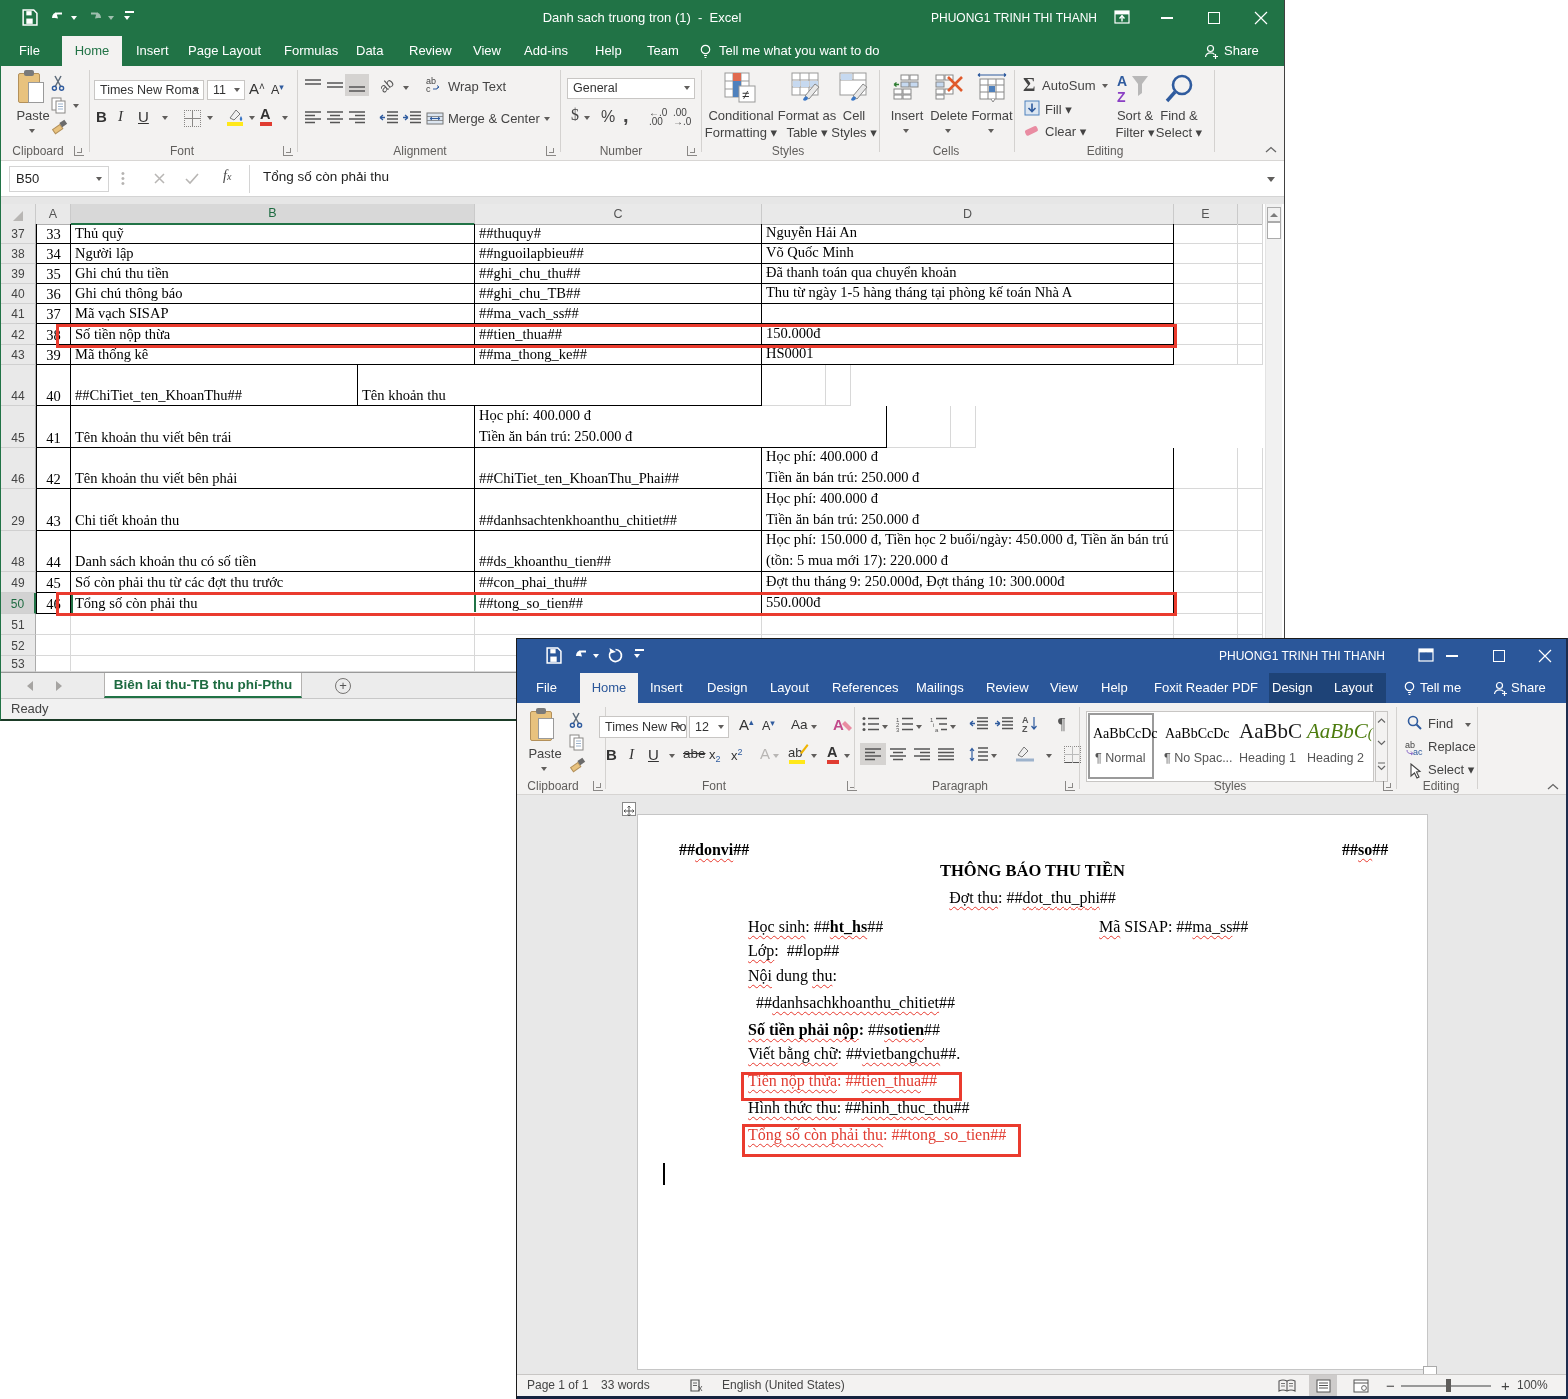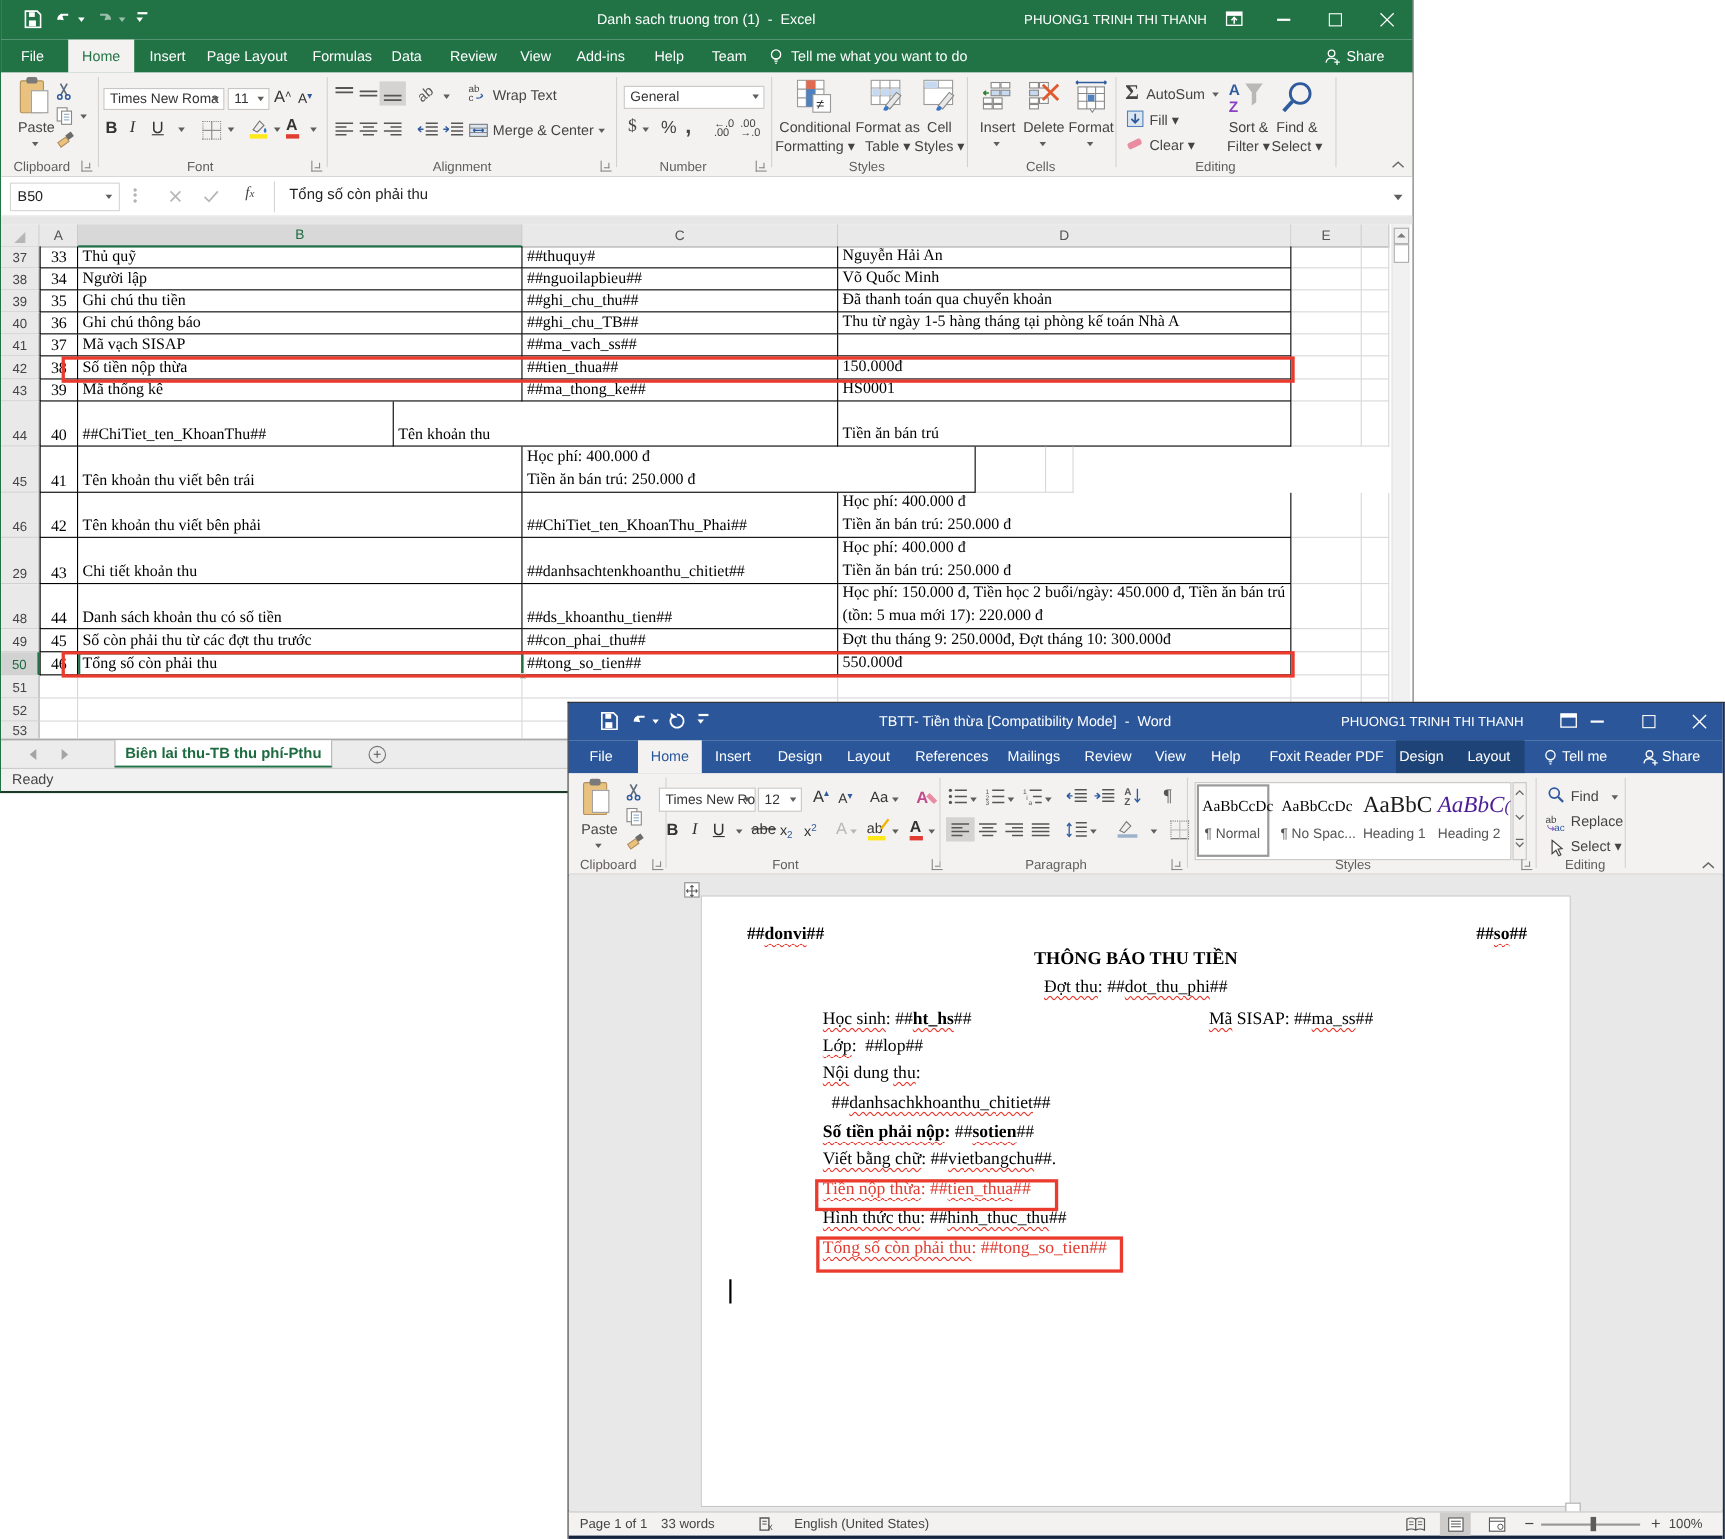--- a/index.html
+++ b/index.html
@@ -415,21 +415,20 @@
         <div class="tc bc">##ma_thong_ke##</div>
         <div class="tc bd">HS0001</div>
         <div class="tc le"></div>
         <div class="tc lf"></div>
       </div>
     <div class="xrow" style="top:168px;height:41px">
         <div class="rn">44</div>
         <div class="tc ba">40</div>
         <div class="tc bc">##ChiTiet_ten_KhoanThu##</div>
         <div class="tc bb">Tên khoản thu</div>
-        <div class="tc bd">Tiền ăn bán trú</div>
         <div class="tc le"></div>
         <div class="tc lf"></div>
       </div>
     <div class="xrow" style="top:209px;height:42px">
         <div class="rn">45</div>
         <div class="tc ba">41</div>
         <div class="tc bb">Tên khoản thu viết bên trái</div>
         <div class="tc bd">
           <span>Học phí: 400.000 đ<br>Tiền ăn bán trú: 250.000 đ</span>
         </div>
@@ -549,21 +548,20 @@
         <path d="M3 8 Q3 3.5 8 3.5 L12 3.5" fill="none" stroke="#fff" stroke-width="1.8"></path>
         <path d="M6 2 L2 7.6 L8 8.5 Z" fill="#fff"></path>
       </svg>
     <div class="dd" style="left:76px;top:15px;border-top-color:#fff"></div>
     <svg class="a" style="left:90px;top:8px" width="17" height="17" viewBox="0 0 17 17">
         <path d="M8.5 2.5 A6 6 0 1 1 3.6 5" fill="none" stroke="#fff" stroke-width="1.7"></path>
         <path d="M2.5 1 L3.5 6.5 L9 5 Z" fill="#fff"></path>
       </svg>
     <div class="a" style="left:118px;top:10px;width:9px;height:1.6px;background:#fff"></div>
     <div class="dd" style="left:117px;top:15px;border-top-color:#fff"></div>
-    <div class="a" style="left:260px;top:0;width:310px;height:34px;line-height:34px;text-align:center;font-size:13px;color:#fff">TBTT- Tiền thừa [Compatibility Mode]&nbsp; -&nbsp; Word</div>
     <div class="a" style="left:695px;top:0;width:180px;height:34px;line-height:34px;text-align:center;font-size:12px;color:#fff">PHUONG1 TRINH THI THANH</div>
     <svg class="a" style="left:901px;top:9px" width="16" height="15" viewBox="0 0 16 15">
         <rect x="1" y="1" width="14" height="12" fill="none" stroke="#fff" stroke-width="1.2"></rect>
         <rect x="1" y="1" width="14" height="3.4" fill="#fff"></rect>
         <path d="M8 5.5 L8 11" stroke="#2b579a" stroke-width="1.4"></path>
         <path d="M5.5 8 L8 5.5 L10.5 8" fill="none" stroke="#2b579a" stroke-width="1.4"></path>
       </svg>
     <div class="a" style="left:929px;top:16px;width:12px;height:1.6px;background:#fff"></div>
     <div class="a" style="left:976px;top:11px;width:12px;height:12px;border:1.3px solid #fff"></div>
     <svg class="a" style="left:1021px;top:10px" width="14" height="14" viewBox="0 0 14 14">
@@ -723,21 +721,21 @@
     <div class="gsep" style="left:562px"></div>
 
     <div class="a" style="left:569px;top:8px;width:288px;height:71px;background:#fff;border:1px solid #c8c6c4"></div>
     <div class="a" style="left:571px;top:10px;width:66px;height:66px;border:2px solid #9a9a9a"></div>
     <div class="a" style="left:576px;top:23px;font-family:'Liberation Serif',serif;font-size:14px;color:#000">AaBbCcDc</div>
     <div class="a" style="left:578px;top:48px;font-size:12.5px;color:#555">¶ Normal</div>
     <div class="a" style="left:648px;top:23px;font-family:'Liberation Serif',serif;font-size:14px;color:#000">AaBbCcDc</div>
     <div class="a" style="left:647px;top:48px;font-size:12.5px;color:#555">¶ No Spac...</div>
     <div class="a" style="left:722px;top:16px;font-family:'Liberation Serif',serif;font-size:21px;color:#1a1a1a">AaBbC</div>
     <div class="a" style="left:722px;top:48px;font-size:12.5px;color:#555">Heading 1</div>
-    <div class="a" style="left:790px;top:16px;font-family:'Liberation Serif',serif;font-size:21px;font-style:italic;color:#4c1d95">AaBbC<span style="font-size:15px">(</span></div>
+    <div class="a" style="left:790px;top:16px;font-family:'Liberation Serif',serif;font-size:21px;font-style:italic;color:#4d7c0f">AaBbC<span style="font-size:15px">(</span></div>
     <div class="a" style="left:790px;top:48px;font-size:12.5px;color:#555">Heading 2</div>
     <div class="a" style="left:858px;top:8px;width:13px;height:71px;background:#f3f2f1;border:1px solid #c8c6c4"></div>
     <svg class="a" style="left:860px;top:14px" width="9" height="8">
         <path d="M1 5.5 L4.5 2 L8 5.5" fill="none" stroke="#666" stroke-width="1.2"></path>
       </svg>
     <svg class="a" style="left:860px;top:36px" width="9" height="8">
         <path d="M1 2 L4.5 5.5 L8 2" fill="none" stroke="#666" stroke-width="1.2"></path>
       </svg>
     <svg class="a" style="left:860px;top:58px" width="9" height="12">
         <path d="M1 2 h7 M1 5 L4.5 8.5 L8 5" fill="none" stroke="#666" stroke-width="1.2"></path>

